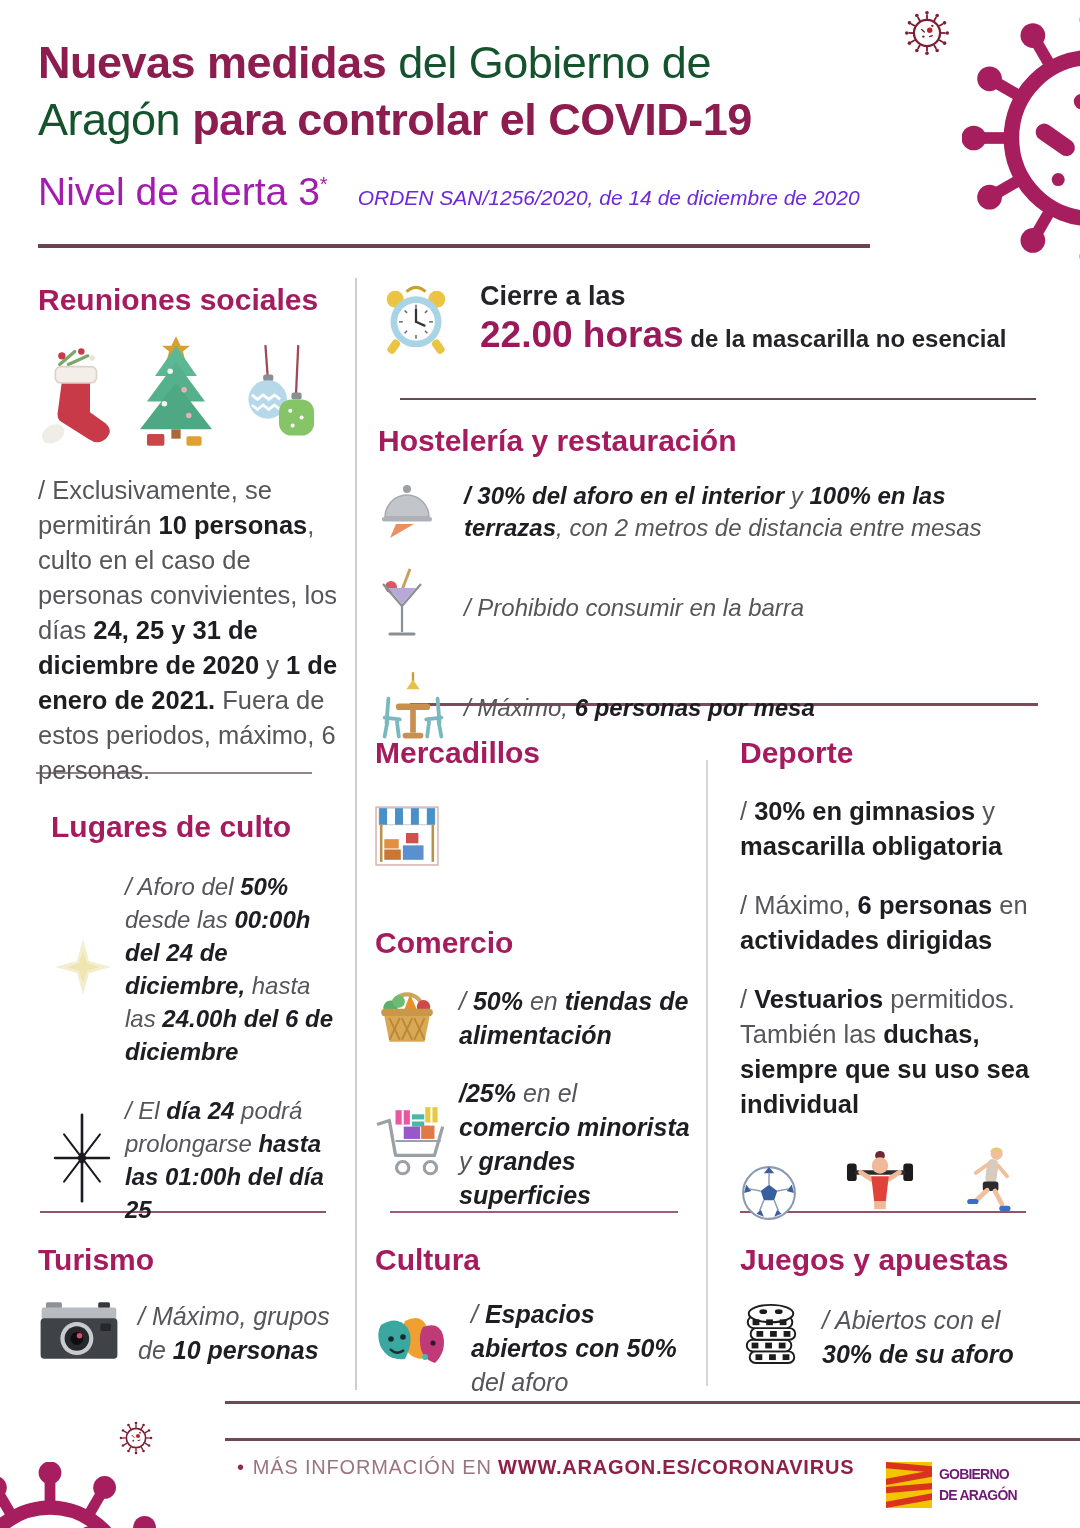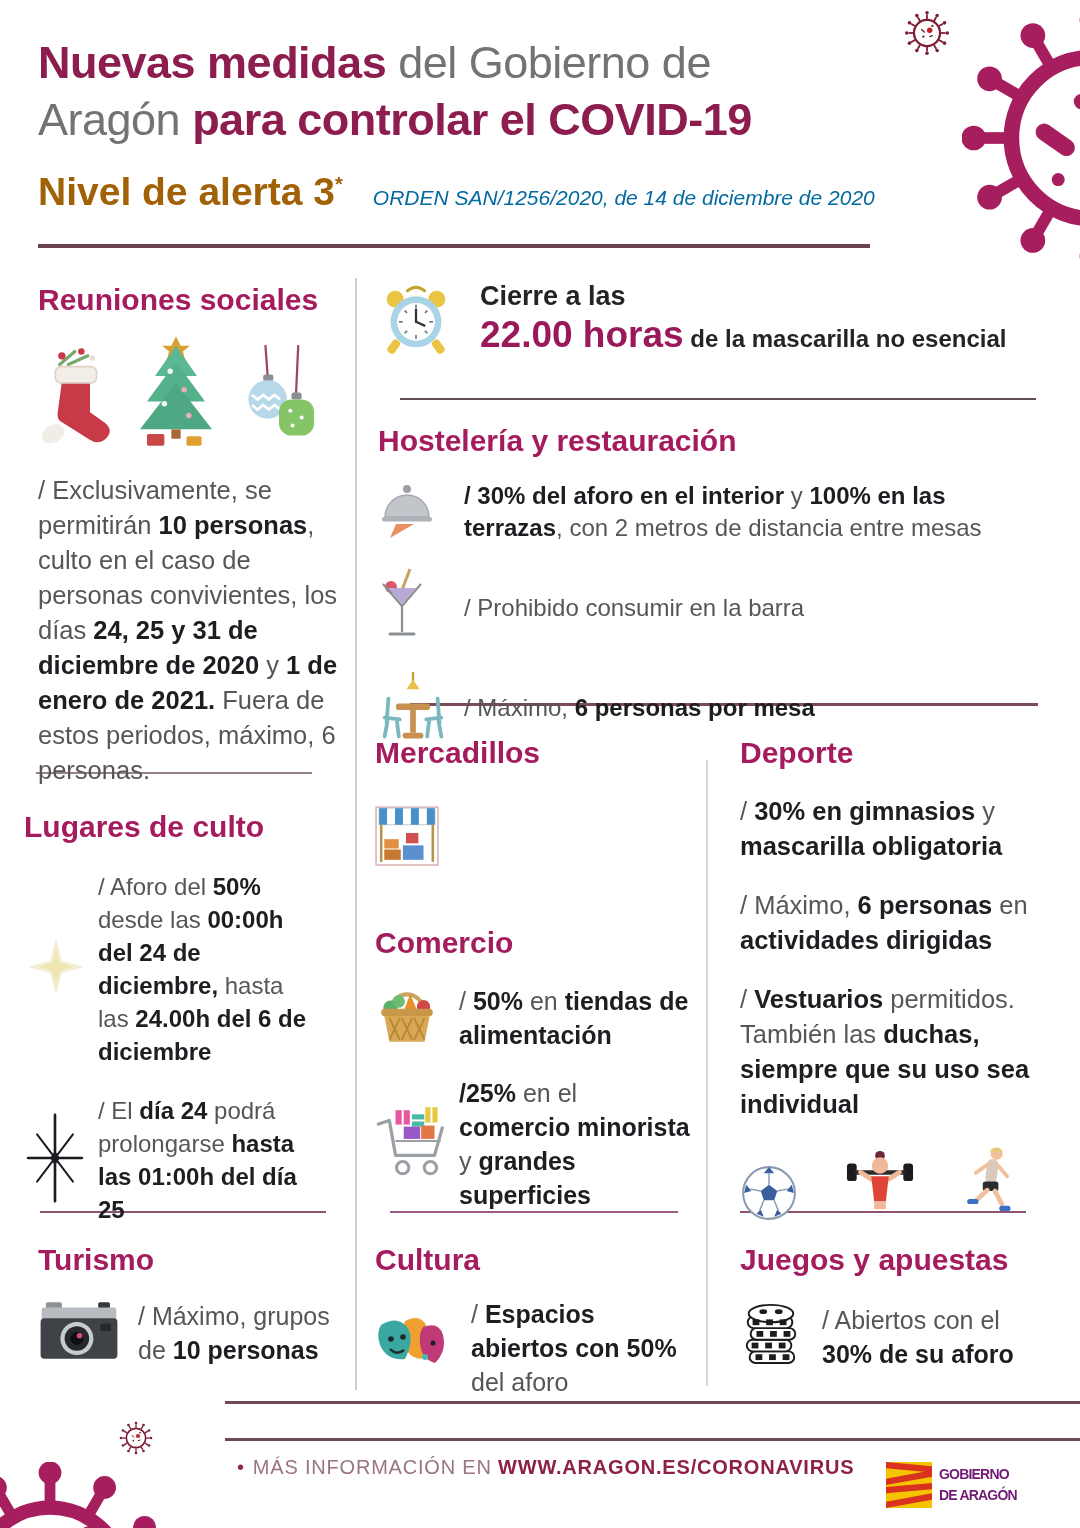--- a/index.html
+++ b/index.html
@@ -3,40 +3,40 @@
 <meta charset="utf-8">
 <style>
   html,body{margin:0;padding:0;background:#e9e9e9;}
   .page{position:relative;width:1080px;height:1528px;background:#ffffff;overflow:hidden;
         font-family:"Liberation Sans",sans-serif;margin:0 auto;}
   .abs{position:absolute;}
 
   
   .title{left:38px;top:34px;width:860px;font-size:45px;line-height:57px;letter-spacing:-0.5px;}
   .title .acc{color:#8d1c4f;font-weight:bold;}
-  .title .dk{color:#737373;font-weight:500;}
+  .title .dk{color:#14532d;font-weight:500;}
   .alert-row{left:38px;top:170px;display:flex;align-items:baseline;gap:30px;width:860px;}
-  .alert{font-size:39px;color:#a16207;font-weight:700;}
+  .alert{font-size:39px;color:#a21caf;font-weight:400;}
   .alert sup{font-size:20px;}
-  .order{font-size:21px;font-style:italic;color:#0369a1;font-weight:500;}
+  .order{font-size:21px;font-style:italic;color:#6d28d9;font-weight:500;}
   .hr-header{left:38px;top:244px;width:832px;height:4px;background:#6b4450;}
   .hr-clock{left:400px;top:398px;width:636px;height:2px;background:#5e4e54;}
   .hr-mid{left:410px;top:703px;width:628px;height:3px;background:#7d4a58;}
   .hr-left1{left:36px;top:772px;width:276px;height:2px;background:#96838a;}
   .hr-left2{left:40px;top:1211px;width:286px;height:2px;background:#8f5570;}
   .hr-mid2{left:390px;top:1211px;width:288px;height:2px;background:#a15c86;}
   .hr-right2{left:740px;top:1211px;width:286px;height:2px;background:#8f5570;}
   .vr1{left:355px;top:278px;width:2px;height:1112px;background:#cfcfd3;}
   .vr2{left:706px;top:760px;width:2px;height:626px;background:#d6d6da;}
 
   
   .sec-title{font-size:30px;font-weight:bold;color:#a51c5e;margin:0;}
   .txt{font-size:25px;line-height:34px;color:#56565a;margin:0;}
   .txt .b{font-weight:bold;color:#1d1d22;}
-  .item{display:flex;}
+  .item{display:flex;font-style:italic;}
   .icon{flex:0 0 auto;display:block;}
 
   #sec-reuniones{left:38px;top:283px;width:300px;}
   .xmas-row{margin-top:16px;display:flex;gap:10px;align-items:flex-end;height:116px;}
   #sec-reuniones .txt{margin-top:24px;font-size:25.5px;line-height:35px;}
 
   #cierre{left:382px;top:281px;display:flex;gap:30px;}
   .cierre-lead{font-size:27px;font-weight:bold;color:#242428;margin:0;}
   .cierre-line2{white-space:nowrap;margin-top:2px;}
   .cierre-time{font-size:37px;font-weight:bold;color:#99195a;}
@@ -52,21 +52,21 @@
   #sec-mercadillos .icon-box{width:84px;padding-top:8px;}
 
   #sec-comercio{left:375px;top:926px;width:315px;}
   #sec-comercio .item{margin-top:24px;align-items:center;}
   #sec-comercio .icon-box{width:84px;}
 
   #sec-deporte{left:740px;top:736px;width:302px;}
   #sec-deporte .txt{margin-top:24px;font-size:25.5px;line-height:35px;}
   .sport-icons{margin-top:20px;display:flex;align-items:flex-end;gap:48px;}
 
-  #sec-lugares{left:24px;top:810px;width:296px;}
+  #sec-lugares{left:51px;top:810px;width:296px;}
   #sec-lugares .item{margin-top:26px;align-items:center;}
   #sec-lugares .icon-box{width:74px;}
   #sec-lugares .txt{font-size:24px;line-height:33px;}
 
   #sec-turismo{left:38px;top:1243px;width:312px;}
   #sec-turismo .item{margin-top:22px;align-items:center;}
   #sec-turismo .icon-box{width:100px;}
 
   #sec-cultura{left:375px;top:1243px;width:320px;}
   #sec-cultura .item{margin-top:20px;align-items:center;}

